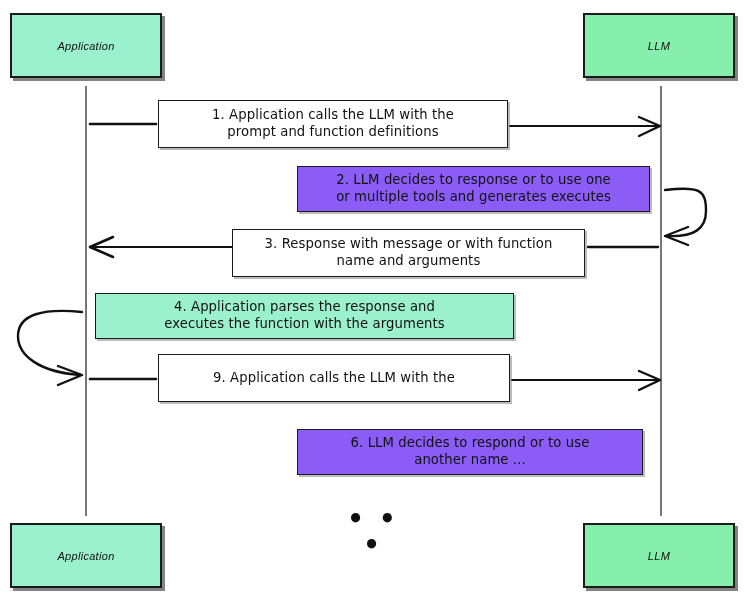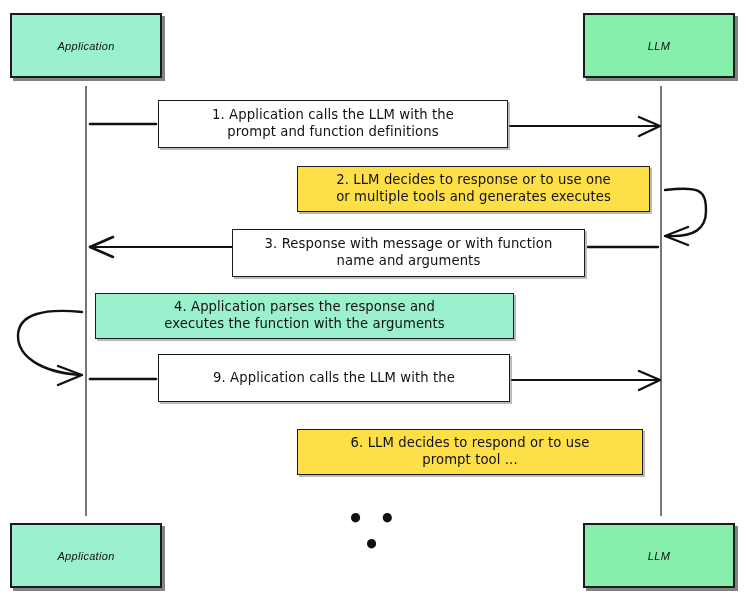--- a/index.html
+++ b/index.html
@@ -65,21 +65,21 @@
     background: #ffffff;
   }
   .msg-text {
     font-family: "DejaVu Sans", sans-serif;
     font-size: 13.2px;
     line-height: 1.28;
     color: #111111;
     letter-spacing: 0.1px;
   }
   .msg-white { background: #ffffff; }
-  .msg-blue  { background: #fde047; }
+  .msg-blue  { background: #8b5cf6; }
   .msg-green { background: #9bf0ce; }
 
   #msg-1 { left: 158px; top: 100px; width: 350px; height: 48px; }
   #msg-2 { left: 297px; top: 166px; width: 353px; height: 46px; }
   #msg-3 { left: 232px; top: 229px; width: 353px; height: 48px; }
   #msg-4 { left: 95px;  top: 293px; width: 419px; height: 46px; }
   #msg-5 { left: 158px; top: 354px; width: 352px; height: 48px; }
   #msg-6 { left: 297px; top: 429px; width: 346px; height: 46px; }
 
   
@@ -173,19 +173,19 @@
 
   <div class="msg msg-white" id="msg-5">
     <span class="msg-text">
       <span>9. Application calls the LLM with the</span><br>
     </span>
   </div>
 
   <div class="msg msg-blue" id="msg-6">
     <span class="msg-text">
       <span>6. LLM decides to respond or to use</span><br>
-      <span>prompt tool ...</span>
+      <span>another name ...</span>
     </span>
   </div>
 
   <div id="ellipsis">• • •</div>
 
 </div>
 
 </body></html>

